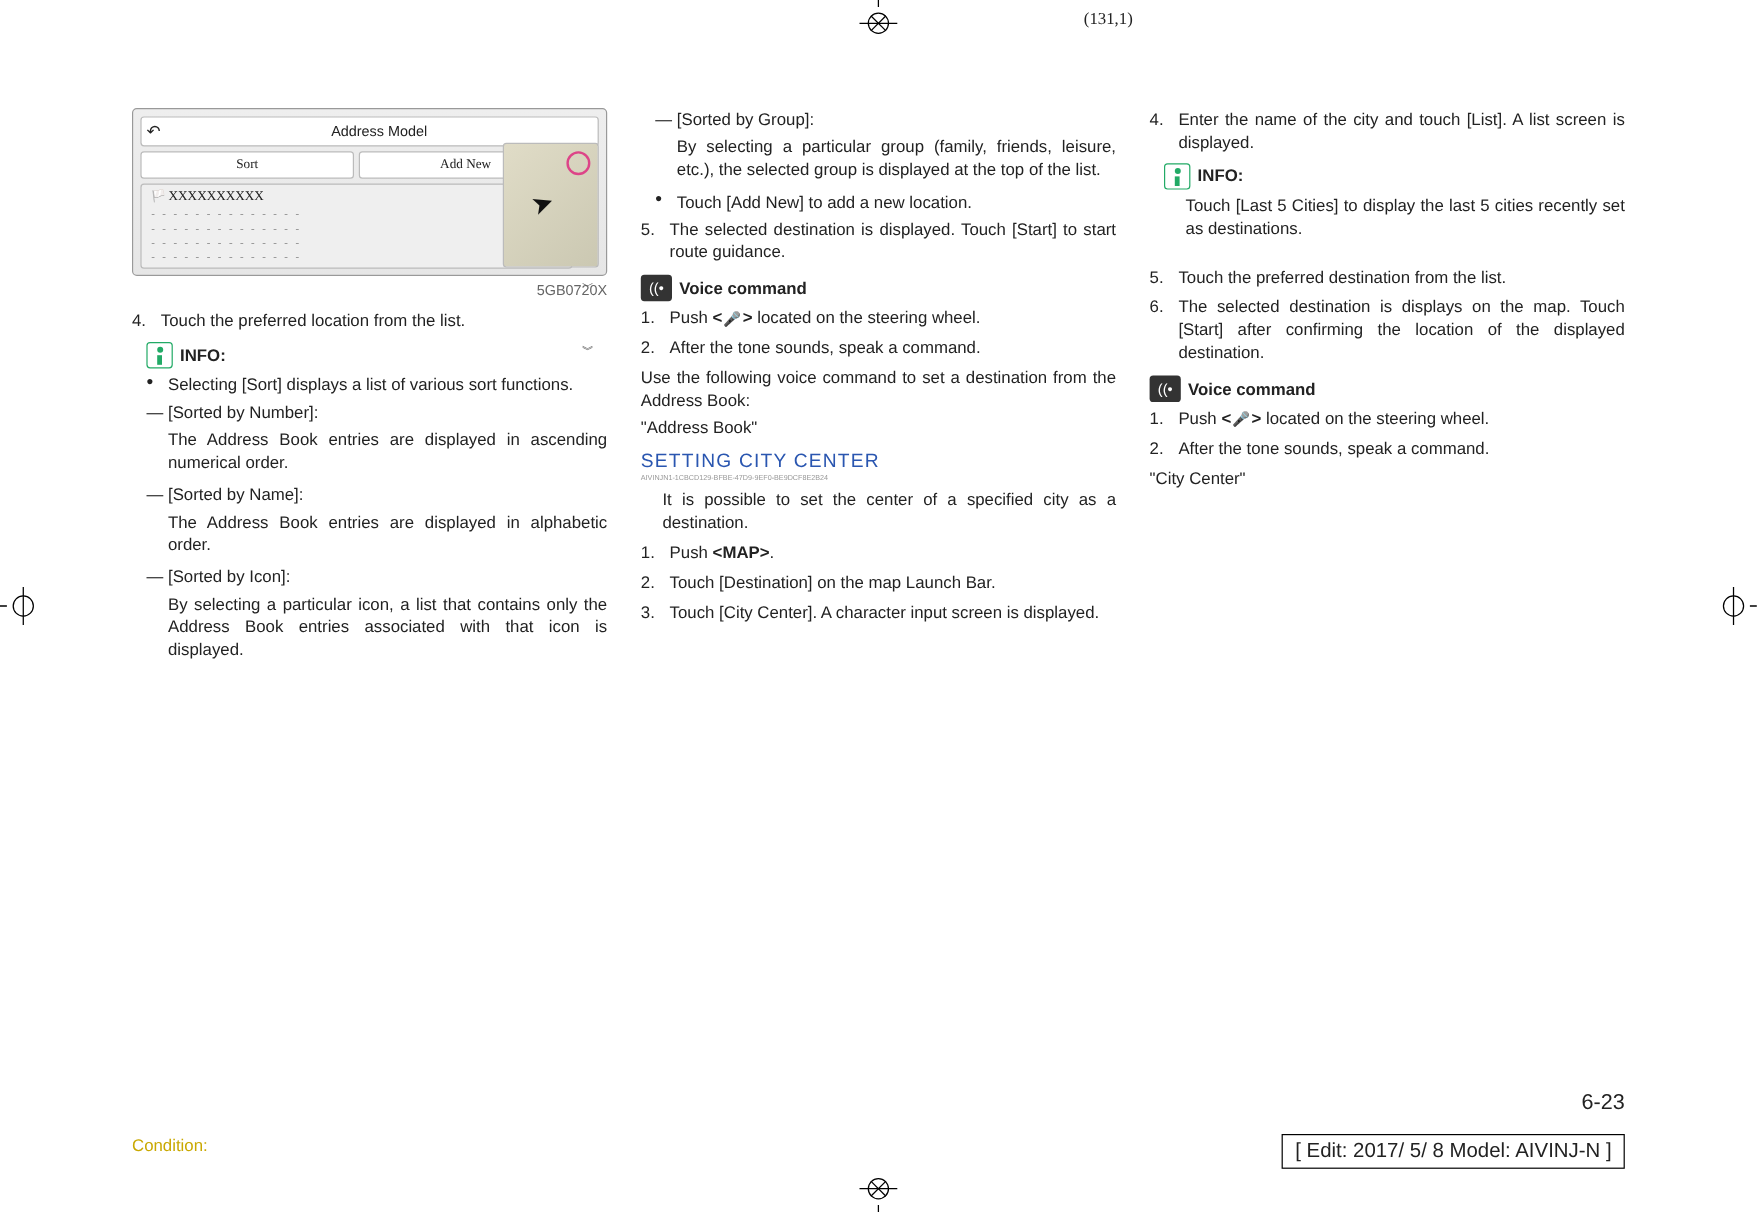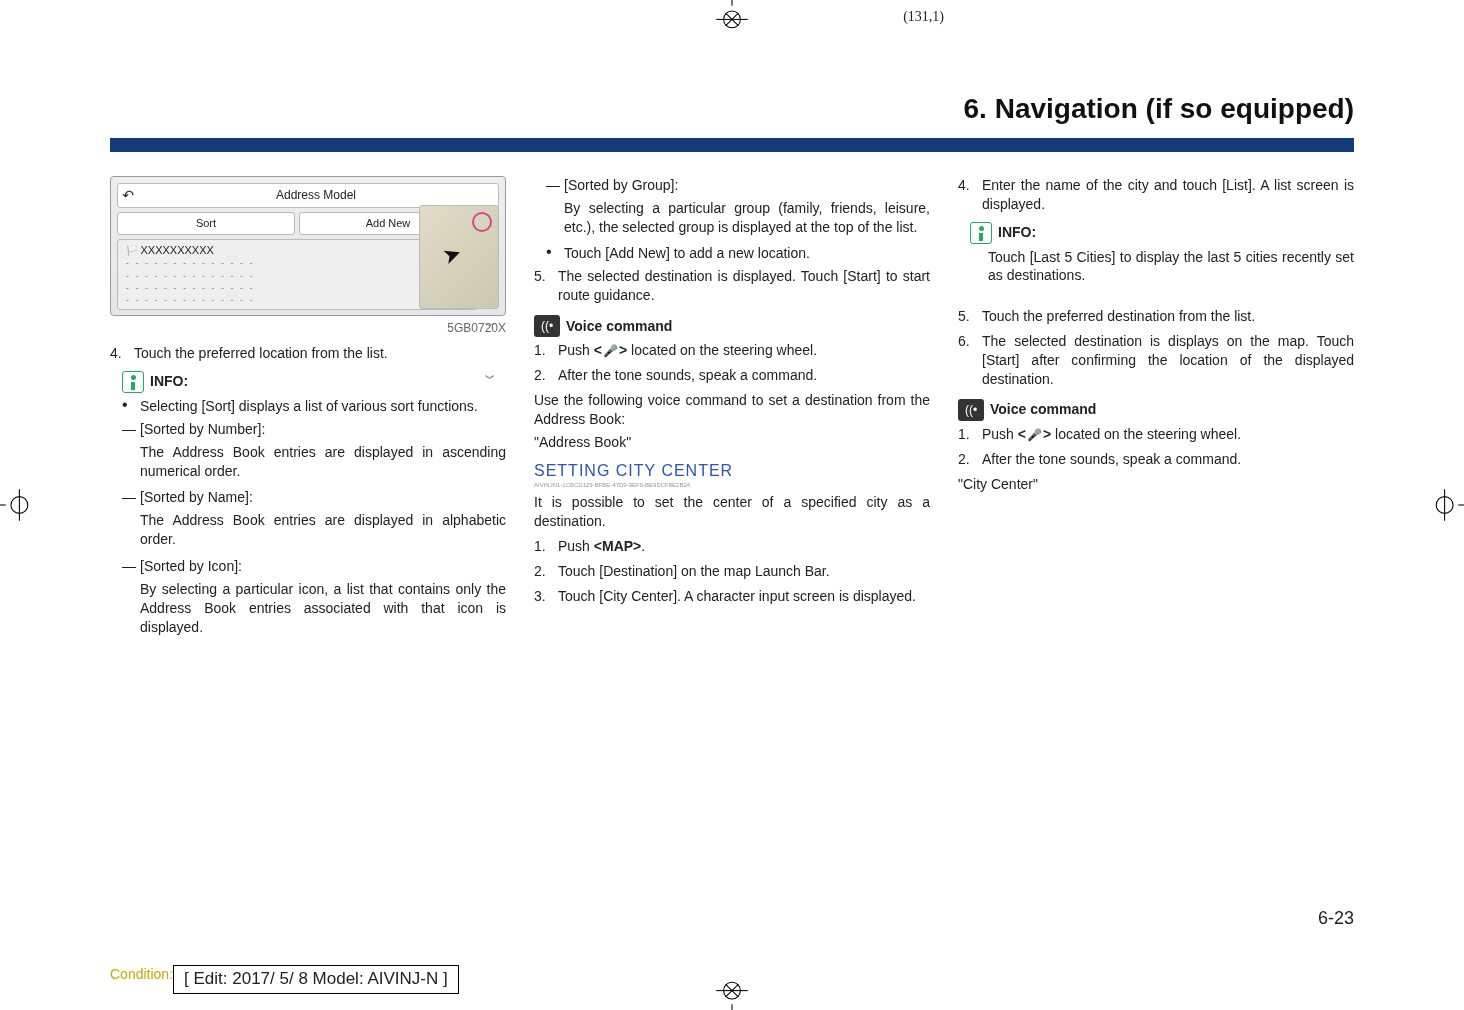--- a/index.html
+++ b/index.html
@@ -185,22 +185,22 @@
       display:inline-block; font-size: 12px; vertical-align: middle;
       padding: 0 1px;
     }
 
     .page-num {
       position:absolute; right: 0; bottom: 0;
       font-size: 18px;
     }
 
     .footer {
-      position:absolute; bottom: 16px; left:110px; right:110px;
-      display:flex; 
+      position:absolute; bottom: 36px; left:110px; right:110px;
+      display:flex; justify-content:space-between;
     }
     .footer .cond { color:#c9a800; font-size: 14px; }
     .footer .edit {
       border: 1px solid #000;
       padding: 2px 10px;
       font-size: 17px;
     }
   </style>
 </head>
 <body>
@@ -226,32 +226,31 @@
   </svg>
 <svg class="crop-side crop-right" viewBox="0 0 40 40">
     <line x1="40" y1="20" x2="25" y2="20" stroke="#000"></line>
     <line x1="12" y1="5" x2="12" y2="35" stroke="#000"></line>
     <circle cx="12" cy="20" r="8" fill="none" stroke="#000"></circle>
   </svg>
 
 <div class="page-coords">(131,1)</div>
 
 <div class="page">
-  <div class="chapter-title">6. Navigation (if so equipped)</div>
 
   <div class="columns">
 
     <div class="col">
       <div class="ui-shot">
         <div class="ui-titlebar">
           <span class="ui-back">↶</span>
           <span class="ui-title-text">Address Model</span>
         </div>
         <div style="display:flex; gap:4px; height:calc(100% - 28px);">
-          <div style="flex:1; display:flex; flex-direction:column;">
+          <div style="flex:1; display:flex; flex-direction:column;font-family:Liberation Serif, serif;">
             <div class="ui-row">
               <div class="ui-buttons">
                 <div class="ui-btn">Sort</div>
                 <div class="ui-btn">Add New</div>
               </div>
             </div>
             <div class="ui-list">
               <span class="ui-flag">🏳️</span><span>XXXXXXXXXX</span>
               <div class="ui-list-row">- - - - - - - - - - - - - -</div>
               <div class="ui-list-row">- - - - - - - - - - - - - -</div>
@@ -337,21 +336,21 @@
       <div class="num-item">
         <div class="num">2.</div>
         <div class="body">After the tone sounds, speak a command.</div>
       </div>
 
       <div style="margin-top:4px;">Use the following voice command to set a destination from the Address Book:</div>
       <div style="margin-top:4px;">"Address Book"</div>
 
       <div class="section-head">SETTING CITY CENTER</div>
       <div class="micro-guid">AIVINJN1-1CBCD129-BFBE-47D9-9EF0-BE9DCF8E2B24</div>
-      <div style="margin-bottom:6px;">It is possible to set the center of a specified city as a destination.</div>
+      <div style="margin-bottom:6px;margin-left:18px;">It is possible to set the center of a specified city as a destination.</div>
 
       <div class="num-item">
         <div class="num">1.</div>
         <div class="body">
           <span>Push </span><b>&lt;MAP&gt;</b><span>.</span>
         </div>
       </div>
       <div class="num-item">
         <div class="num">2.</div>
         <div class="body">Touch [Destination] on the map Launch Bar.</div>

